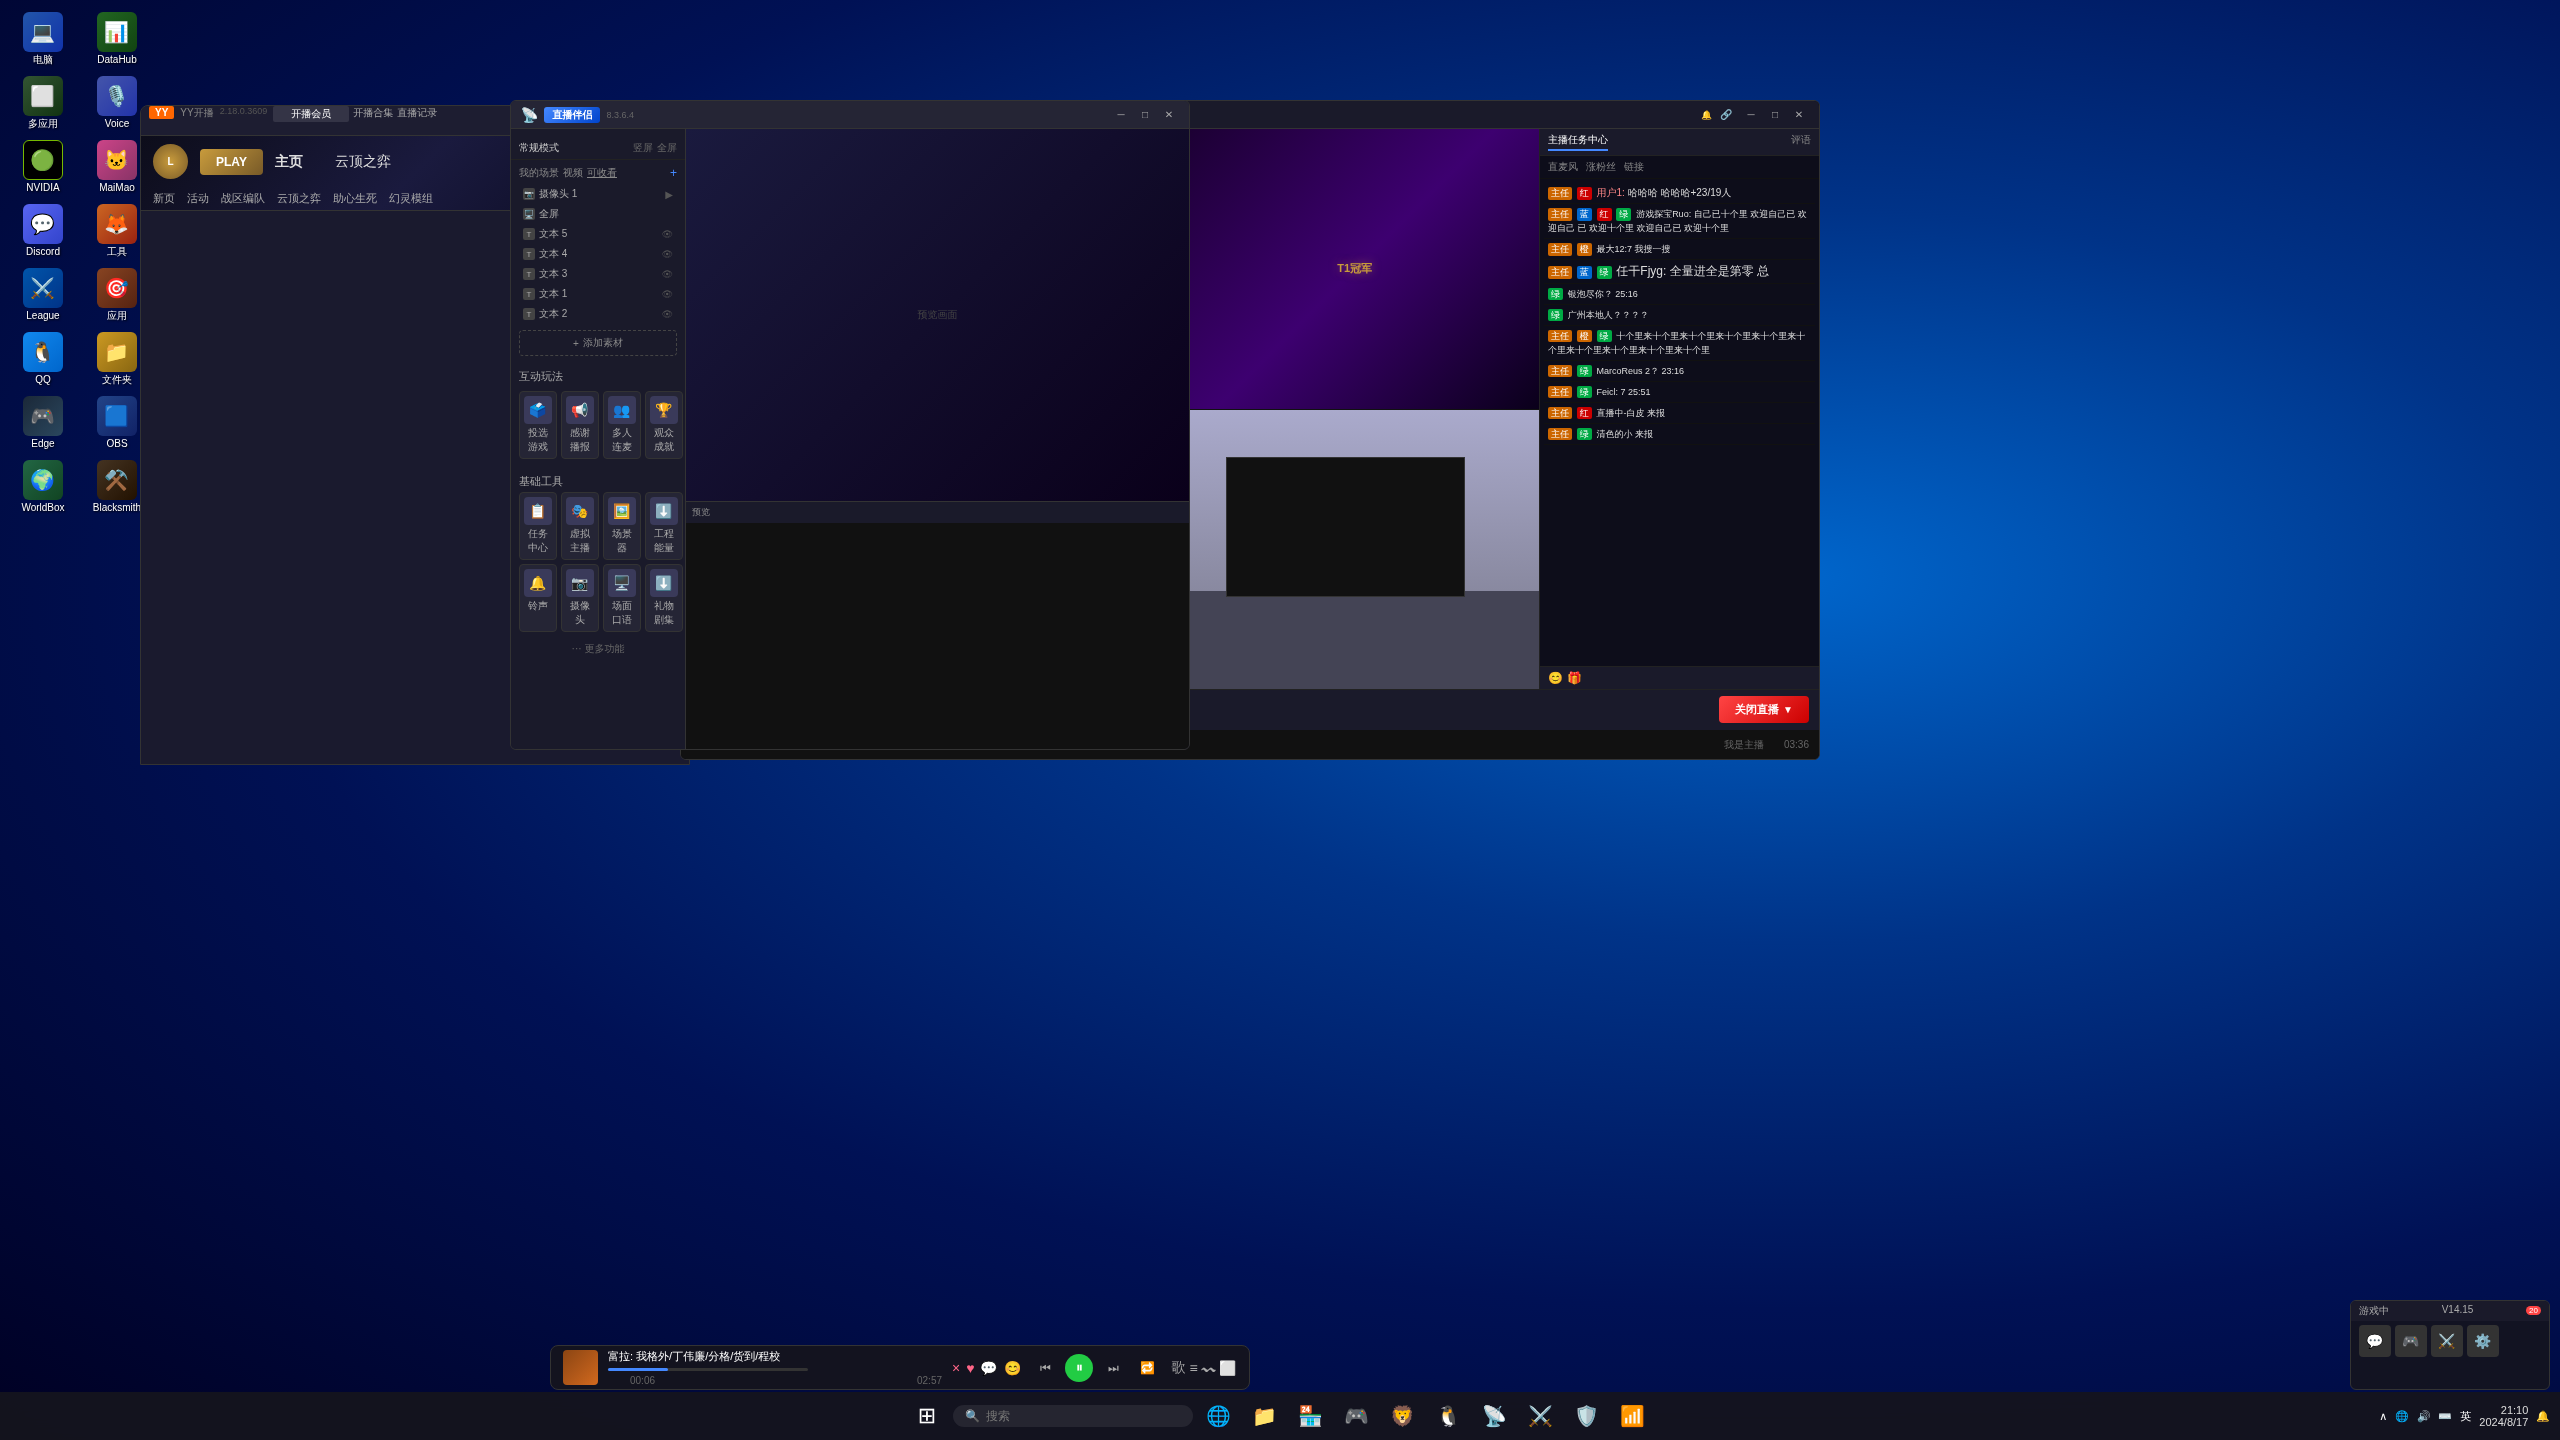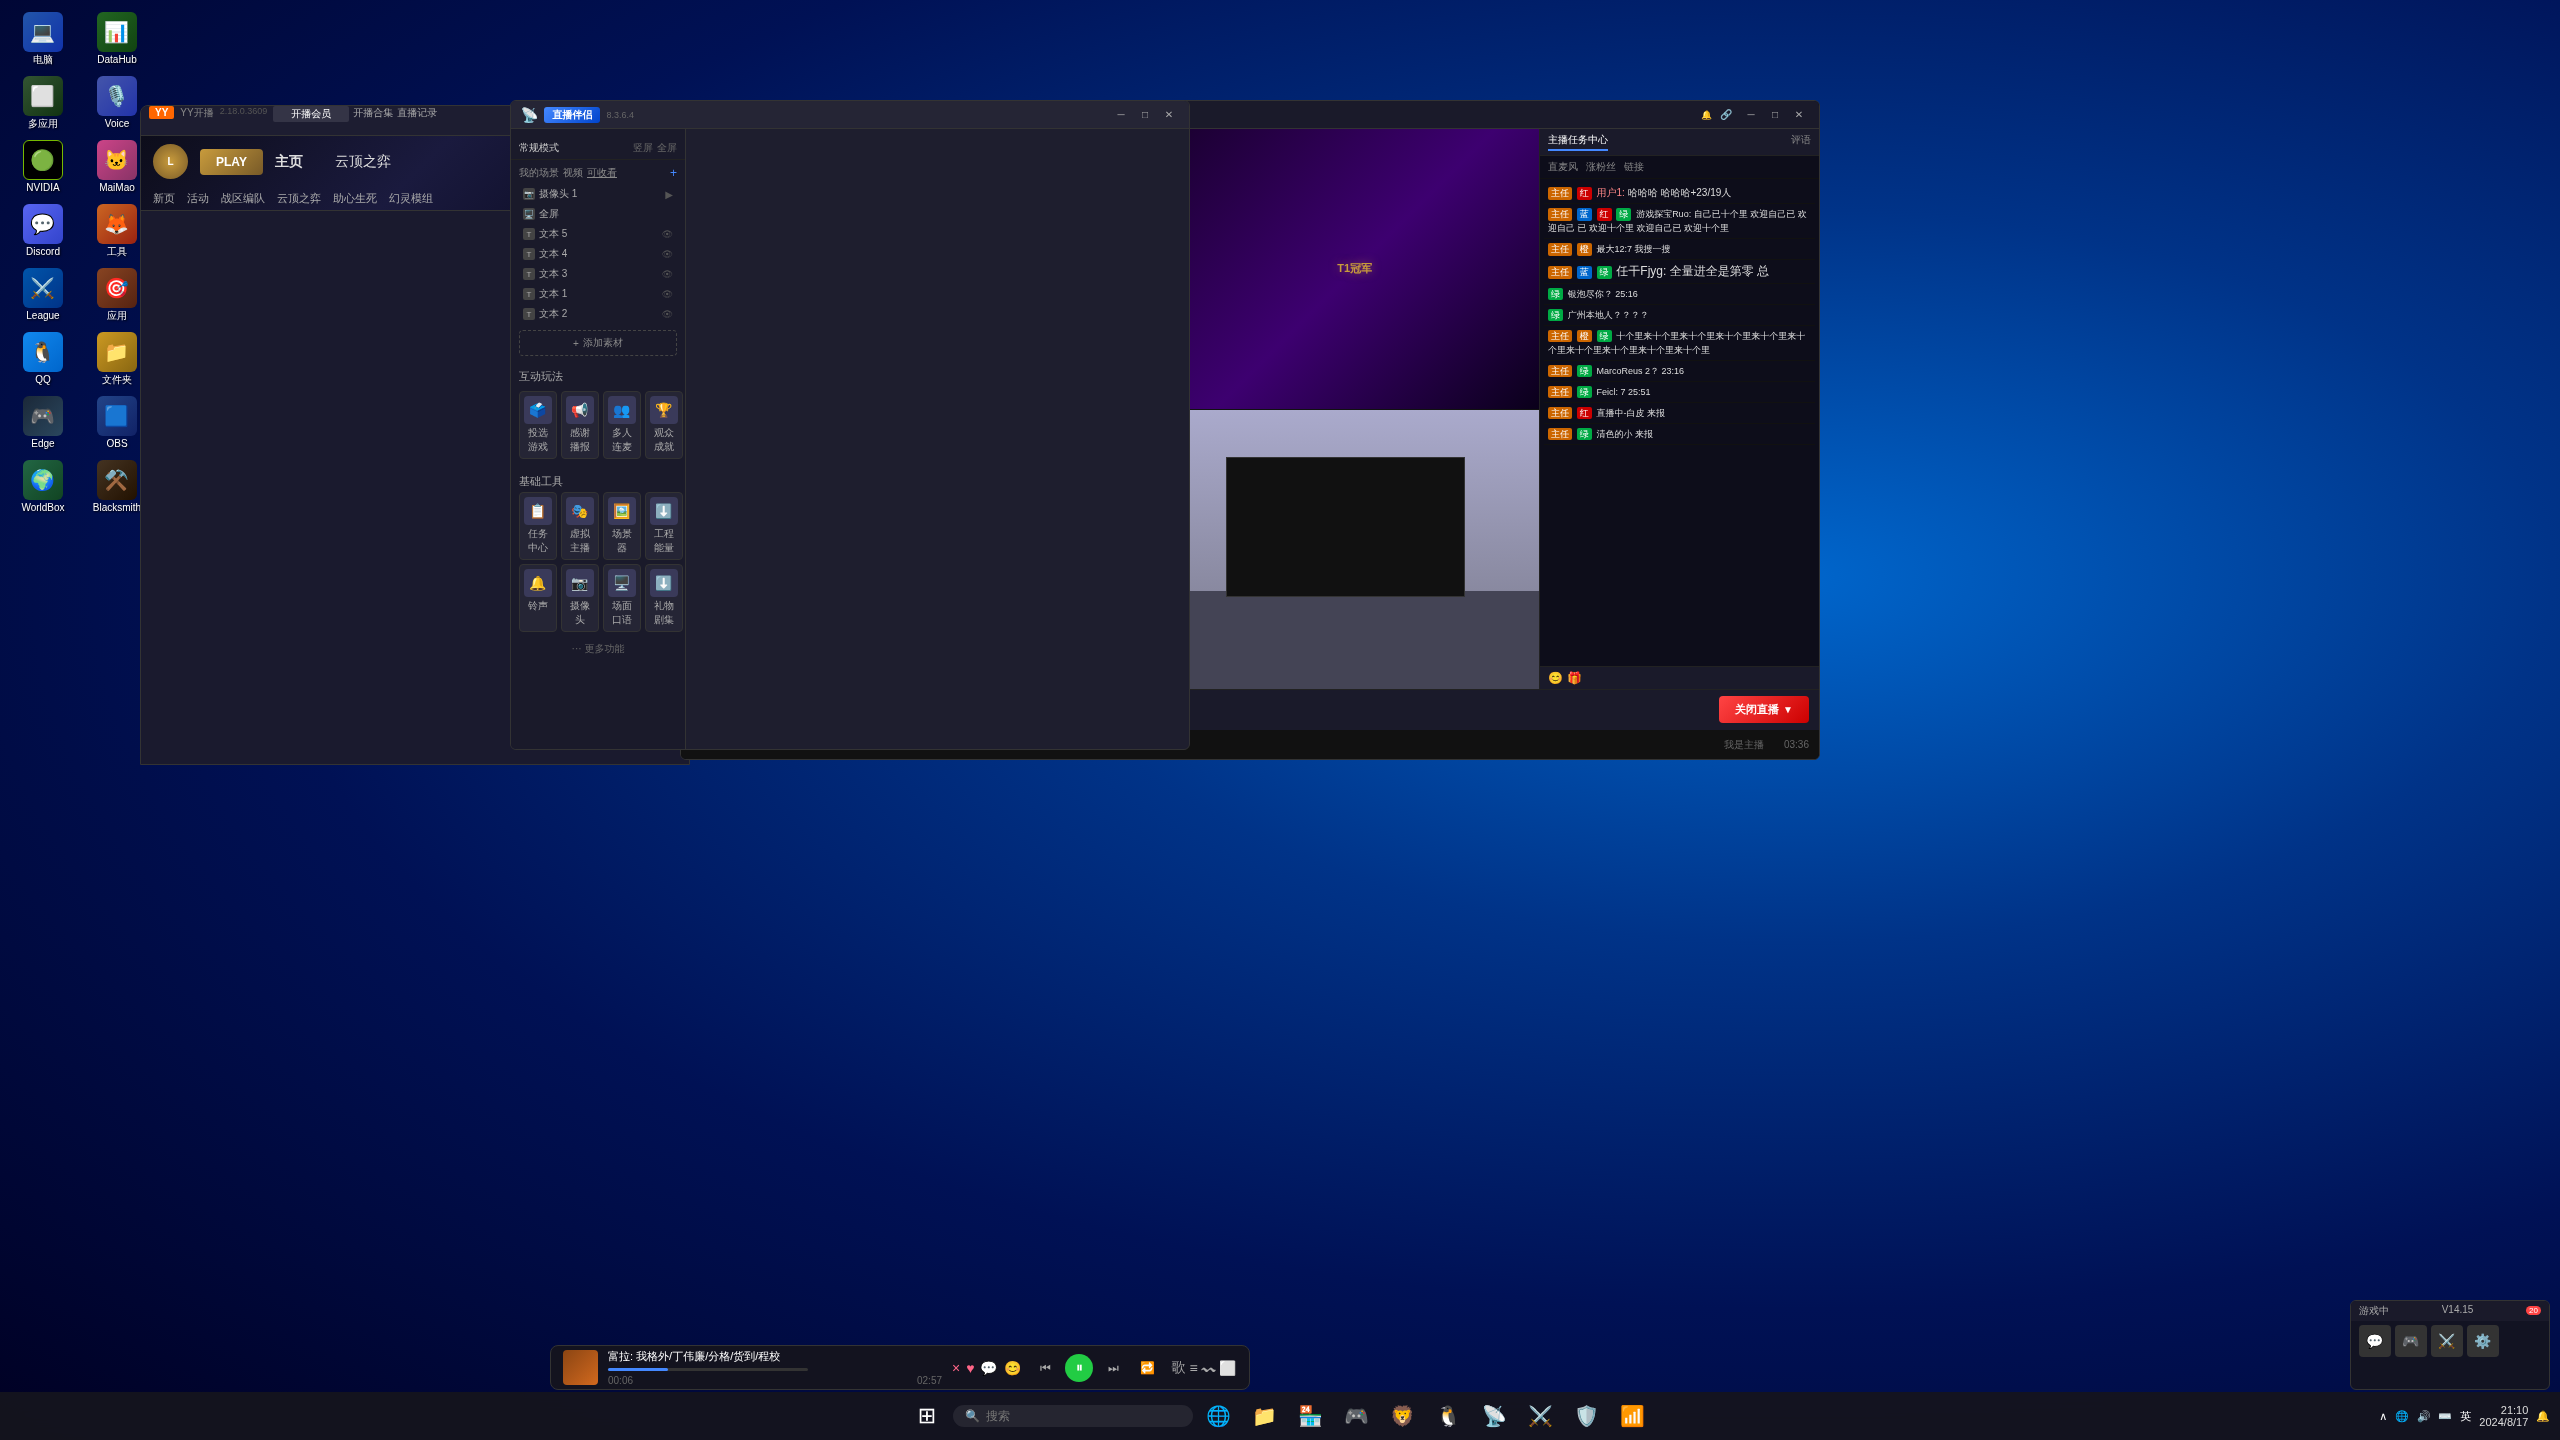--- a/index.html
+++ b/index.html
@@ -521,20 +521,21 @@
     .music-btn.play {
       background: #22cc44;
       color: #fff;
       font-size: 14px;
     }
 
     .music-time {
       font-size: 10px;
       color: #666;
       white-space: nowrap;
+      margin-left: 22px;
     }
 
     
     .top-icons {
       position: absolute;
       top: 0;
       left: 0;
       display: flex;
       flex-direction: column;
       gap: 2px;
@@ -901,20 +902,31 @@
               </div>
             </div>
           </div>
 
           <div style="text-align:center; padding:6px; font-size:10px; color:#666; cursor:pointer;">
             <span>···</span>
             <span>更多功能</span>
           </div>
         </div>
 
+        <div class="stream-main">
+
+          <div style="width:100%; height:60%; background:#000; position:relative; overflow:hidden;">
+            <div style="width:100%; height:100%; background: linear-gradient(135deg, #1a1a3e 0%, #0a001a 100%); display:flex; align-items:center; justify-content:center;">
+              <div style="font-size:10px; color:#444;">预览画面</div>
+            </div>
+          </div>
+          <div style="padding:4px 6px; background:#1a1a2a; font-size:9px; color:#888; border-top:1px solid #333;">
+            预览
+          </div>
+        </div>
       </div>
     </div>
 
     <div style="position:absolute; top:100px; left:680px; width:1140px; height:660px; background:#0a0a14; border:1px solid #333; border-radius:6px; overflow:hidden; z-index:15; display:flex; flex-direction:column;">
 
       <div style="background:#1a1a2a; height:28px; display:flex; align-items:center; padding:0 10px; gap:8px; border-bottom:1px solid #333; flex-shrink:0;">
         <span style="font-size:12px; color:#ff4444; font-weight:bold;">🔴</span>
         <span style="font-size:11px; color:#fff;">大房主题：支持W8G!!!</span>
         <span style="font-size:9px; color:#888; margin-left:4px;">✏️</span>
         <span style="font-size:10px; color:#666; margin-left:10px;">高端登别</span>

